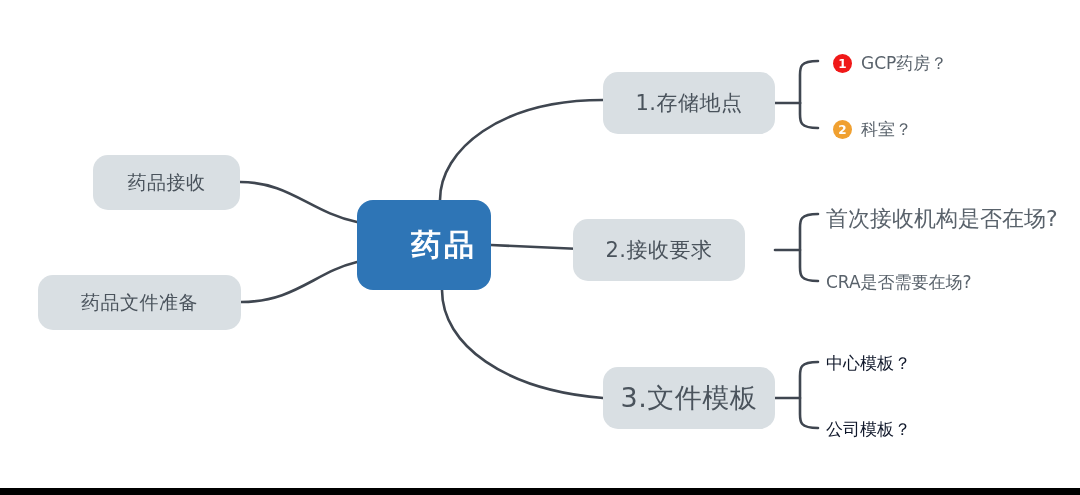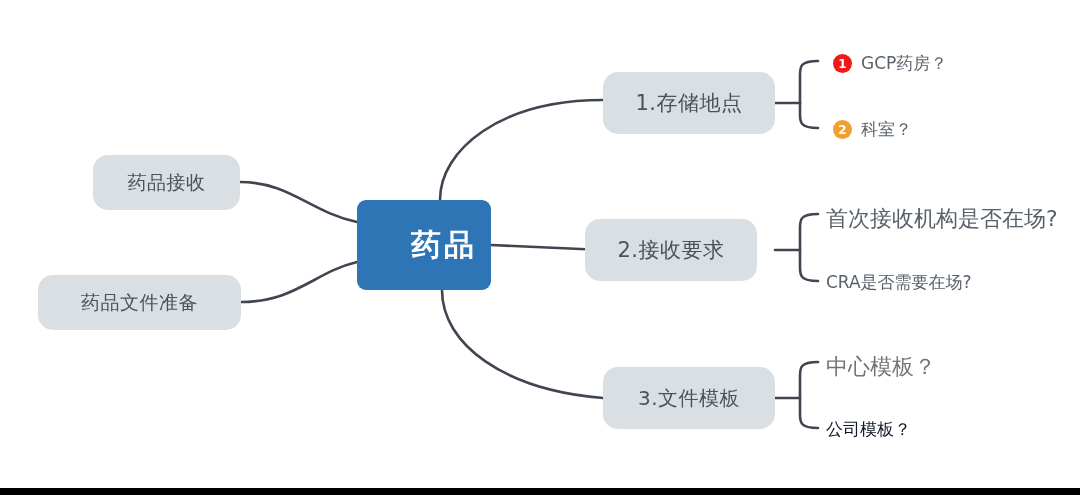--- a/index.html
+++ b/index.html
@@ -34,21 +34,21 @@
     text-align: center;
     border-radius: 15px;
     background: #d9dfe3;
     color: #4a535c;
     letter-spacing: 0.5px;
   }
   .node.root {
     background: #2e75b6;
     color: #ffffff;
     font-weight: bold;
-    border-radius: 9px;
+    border-radius: 16px;
     letter-spacing: 3px;
     padding-left: 40px;
   }
   .leaf {
     position: absolute;
     display: flex;
     align-items: center;
     white-space: nowrap;
     color: #59626b;
   }
@@ -114,34 +114,34 @@
   </div>
   <div class="leaf" style="left: 833px; top: 52px; font-size: 17px; color: rgb(89, 98, 107);">
     <span class="badge" style="background: rgb(240, 24, 24);">1</span>
     <span class="leaf-text">GCP药房？</span>
   </div>
   <div class="leaf" style="left: 833px; top: 118px; font-size: 17px; color: rgb(89, 98, 107);">
     <span class="badge" style="background: rgb(240, 160, 48);">2</span>
     <span class="leaf-text">科室？</span>
   </div>
 
-  <div class="node" style="left: 585px; top: 219px; width: 172px; height: 62px; font-size: 21px; background: rgb(217, 223, 227); color: rgb(74, 83, 92);">
+  <div class="node" style="left: 573px; top: 219px; width: 172px; height: 62px; font-size: 21px; background: rgb(217, 223, 227); color: rgb(74, 83, 92);">
     <span>2.接收要求</span>
   </div>
   <div class="leaf" style="left: 826px; top: 204px; font-size: 22px; color: rgb(89, 98, 107);">
     <span class="leaf-text">首次接收机构是否在场?</span>
   </div>
   <div class="leaf" style="left: 826px; top: 271px; font-size: 17px; color: rgb(89, 98, 107); align-items: flex-end;">
     <span class="leaf-text">CRA是否需要在场?</span>
   </div>
 
-  <div class="node" style="left: 603px; top: 367px; width: 172px; height: 62px; font-size: 20px; background: rgb(217, 223, 227); color: rgb(74, 83, 92);">
+  <div class="node" style="left: 603px; top: 367px; width: 172px; height: 62px; font-size: 27px; background: rgb(217, 223, 227); color: rgb(74, 83, 92);">
     <span>3.文件模板</span>
   </div>
-  <div class="leaf" style="left: 826px; top: 352px; font-size: 22px; color: #737373;">
+  <div class="leaf" style="left: 826px; top: 352px; font-size: 17px; color: #0f172a;">
     <span class="leaf-text">中心模板？</span>
   </div>
   <div class="leaf" style="left: 826px; top: 418px; font-size: 17px; color: #0f172a;">
     <span class="leaf-text">公司模板？</span>
   </div>
 
   <div id="bottom-bar"></div>
 </div>
 
 </body></html>

